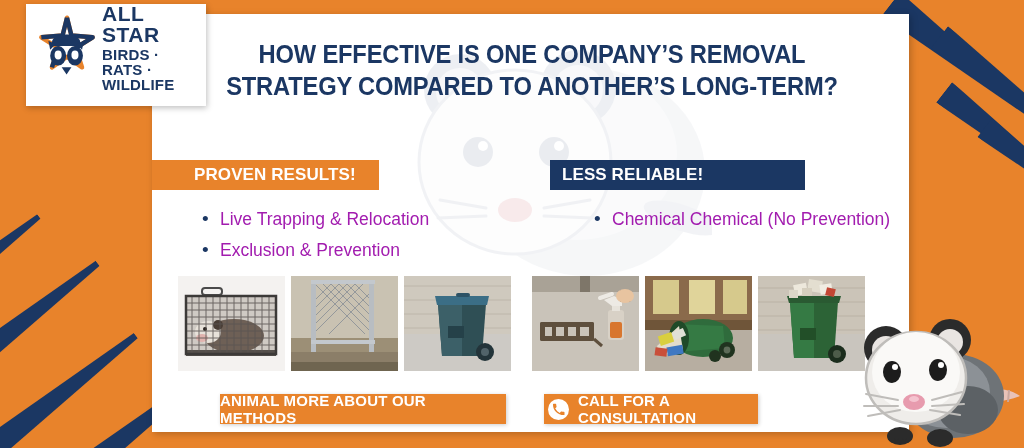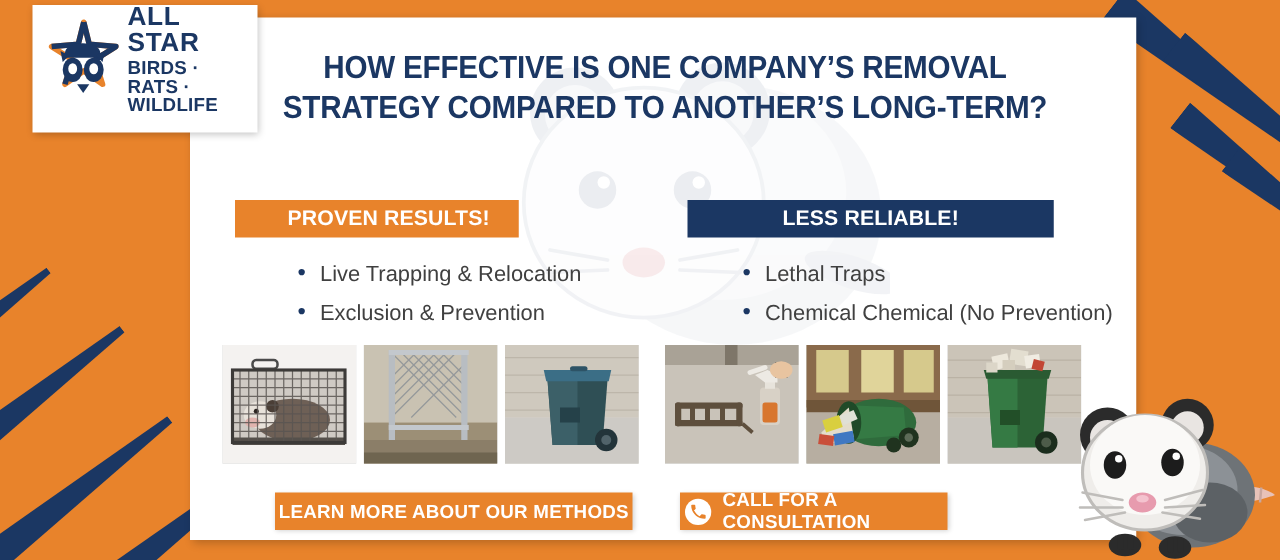--- a/index.html
+++ b/index.html
@@ -80,51 +80,51 @@
     font-size: 25.5px;
     line-height: 1.27;
     letter-spacing: -0.2px;
     transform: scaleX(0.93);
     transform-origin: center top;
     z-index: 4;
   }
 
   
   .col { position: absolute; top: 146px; z-index: 4; }
-  #col-left  { left: 0px;   width: 372px; padding-left: 36px; }
+  #col-left  { left: 0px;   width: 372px; }
   #col-right { left: 380px; width: 377px; }
 
   .ribbon {
     height: 30px;
     display: flex; align-items: center;
     color: #ffffff;
     font-weight: 700; font-size: 17px;
     letter-spacing: 0.1px;
     transform-origin: left center;
   }
   #ribbon-left {
     background: #E8832B;
     width: 227px;
     padding-left: 42px;
   }
   #ribbon-right {
     background: #1B3763;
-    width: 293px;
+    width: 255px;
     margin-left: 18px;
-    justify-content: center;
+    padding-left: 12px;
   }
 
   ul.bullets {
     list-style: none;
     margin-top: 18px;
   }
   ul.bullets li {
     position: relative;
     font-size: 17.5px;
-    color: #404040;
+    color: #a21caf;
     line-height: 1.28;
     padding-left: 22px;
     margin-bottom: 9px;
     white-space: nowrap;
   }
   ul.bullets li::before {
     content: "\2022";
     position: absolute; left: 4px; top: -1px;
     color: #1B3763;
     font-size: 19px;
@@ -232,21 +232,20 @@
         <li>Live Trapping &amp; Relocation</li>
         <li>Exclusion &amp; Prevention</li>
       </ul>
     </div>
 
     <div class="col" id="col-right">
       <div class="ribbon" id="ribbon-right">
         <span>LESS RELIABLE!</span>
       </div>
       <ul class="bullets">
-        <li>Lethal Traps</li>
         <li>Chemical Chemical (No Prevention)</li>
       </ul>
     </div>
 
     <div class="photos" id="photos-left">
 
       <div class="photo">
         <svg viewBox="0 0 107 95">
           <rect width="107" height="95" fill="#F4F2F0"></rect>
           <rect x="8" y="20" width="90" height="58" fill="#CFCAC4"></rect>
@@ -406,21 +405,21 @@
             <rect x="31" y="14" width="9" height="8" fill="#DCD6C8"></rect>
           </g>
           <rect x="42" y="52" width="16" height="12" fill="#224F28"></rect>
           <circle cx="79" cy="78" r="9" fill="#1B2D1D"></circle>
           <circle cx="79" cy="78" r="4" fill="#4D5C4A"></circle>
         </svg>
       </div>
     </div>
 
     <div class="cta" id="cta-left">
-      <span>LEARN MORE ABOUT OUR METHODS</span>
+      <span>ANIMAL MORE ABOUT OUR METHODS</span>
     </div>
 
     <div class="cta" id="cta-right">
       <span class="phone-circle">
         <svg viewBox="0 0 24 24">
             <path fill="#E8832B" d="M6.6 10.8c1.7 3.3 4.3 5.9 7.6 7.6l2.5-2.5c.3-.3.8-.4 1.2-.3 1.2.4 2.6.6 4 .6.7 0 1.2.5 1.2 1.2V21c0 .7-.5 1.2-1.2 1.2C10.6 22.2 1.8 13.4 1.8 2.6 1.8 1.9 2.3 1.4 3 1.4h3.6c.7 0 1.2.5 1.2 1.2 0 1.4.2 2.8.6 4 .1.4 0 .9-.3 1.2l-2.5 2.5z"></path>
           </svg>
       </span>
       <span>CALL FOR A CONSULTATION</span>
     </div>

